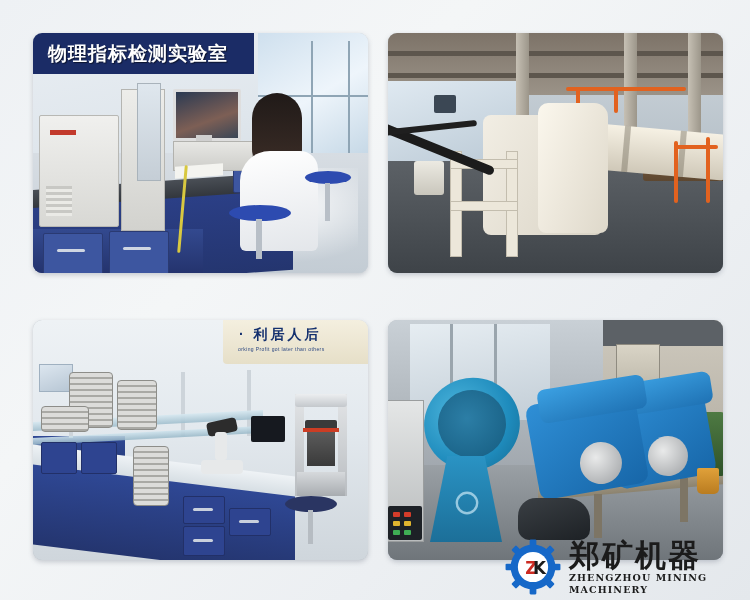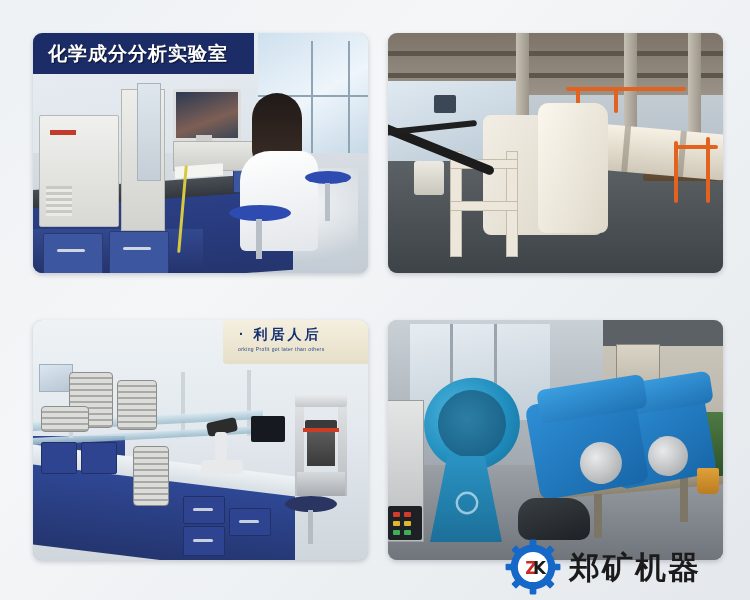--- a/index.html
+++ b/index.html
@@ -260,21 +260,21 @@
         <div class="person">
           <div class="hair"></div>
           <div class="coat"></div>
         </div>
         <div class="stool"></div>
         <div class="stoolPost"></div>
         <div class="stool2"></div>
         <div class="stool2Post"></div>
       </div>
       <div class="caption w1">
-        <span>化学成分分析实验室</span>
+        <span>物理指标检测实验室</span>
       </div>
     </div>
 
     <div class="card c2">
       <div class="photo p2">
         <div class="roof"></div>
         <div class="roofBeam" style="left:0;top:18px;width:335px;"></div>
         <div class="roofBeam" style="left:0;top:40px;width:335px;"></div>
         <div class="wallWin"></div>
         <div class="colm" style="left:128px;top:0;height:150px;"></div>
@@ -408,16 +408,17 @@
           <rect x="1" y="44" width="16" height="12" rx="2" transform="rotate(45 50 50)"></rect>
           <rect x="83" y="44" width="16" height="12" rx="2" transform="rotate(45 50 50)"></rect>
         </g>
       </g>
       <circle cx="50" cy="50" r="27" fill="#ffffff"></circle>
       <text x="36" y="62" font-family="DejaVu Sans, sans-serif" font-size="30" font-weight="bold" fill="#cc2b22">Z</text>
       <text x="50" y="62" font-family="DejaVu Sans, sans-serif" font-size="30" font-weight="bold" fill="#1b1b1b">K</text>
     </svg>
     <div class="txt">
       <div class="cn">郑矿机器</div>
+      <div class="en">ZHENGZHOU MINING MACHINERY</div>
     </div>
   </div>
 
 </div>
 
 </body></html>

